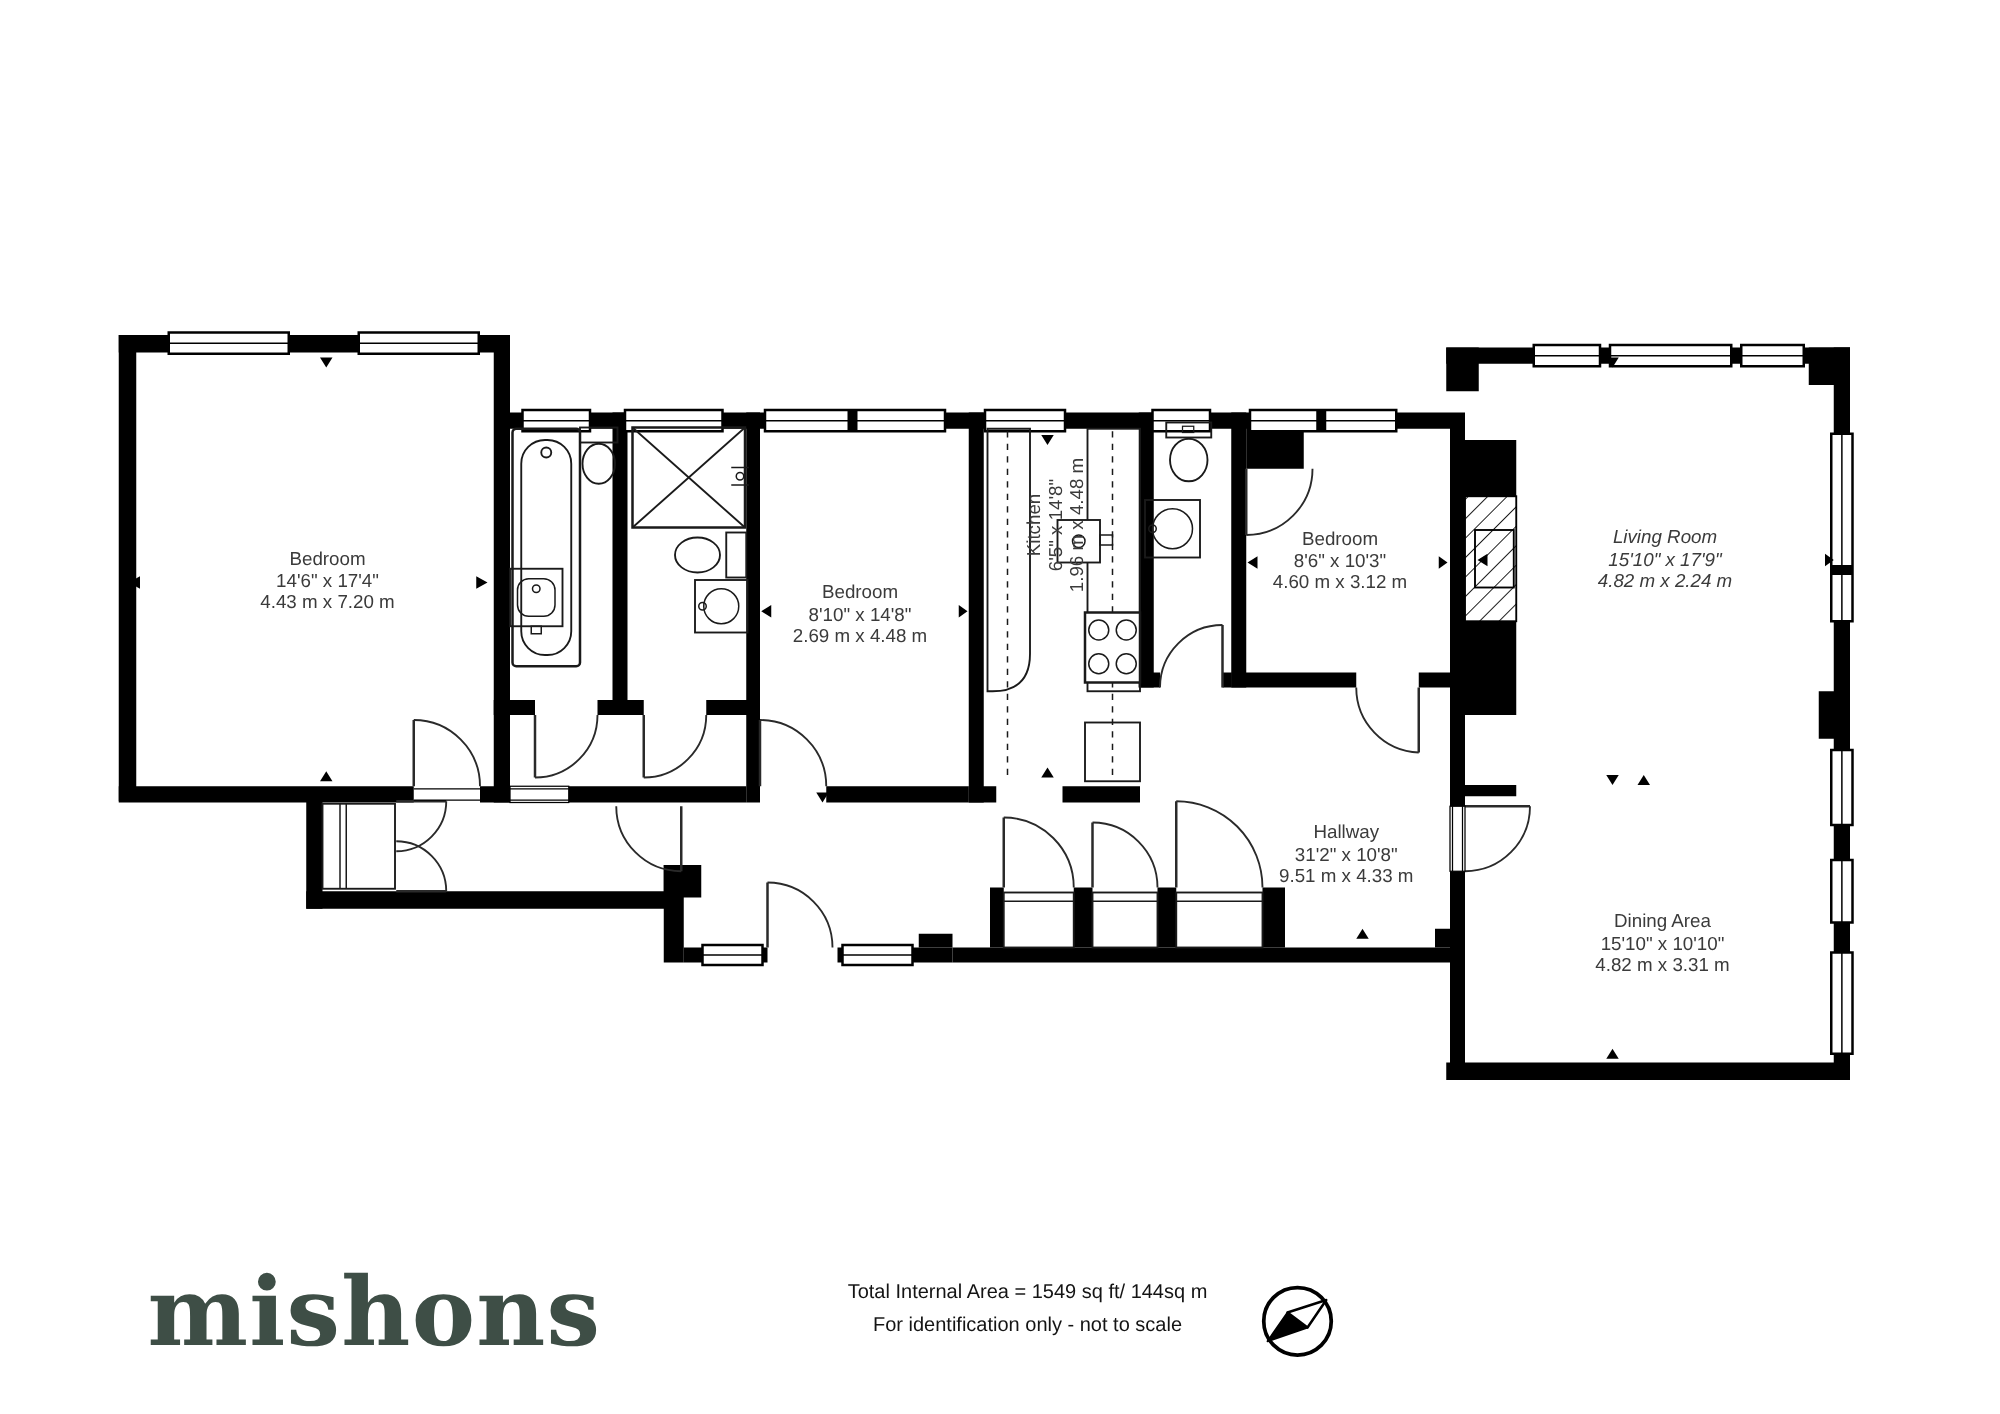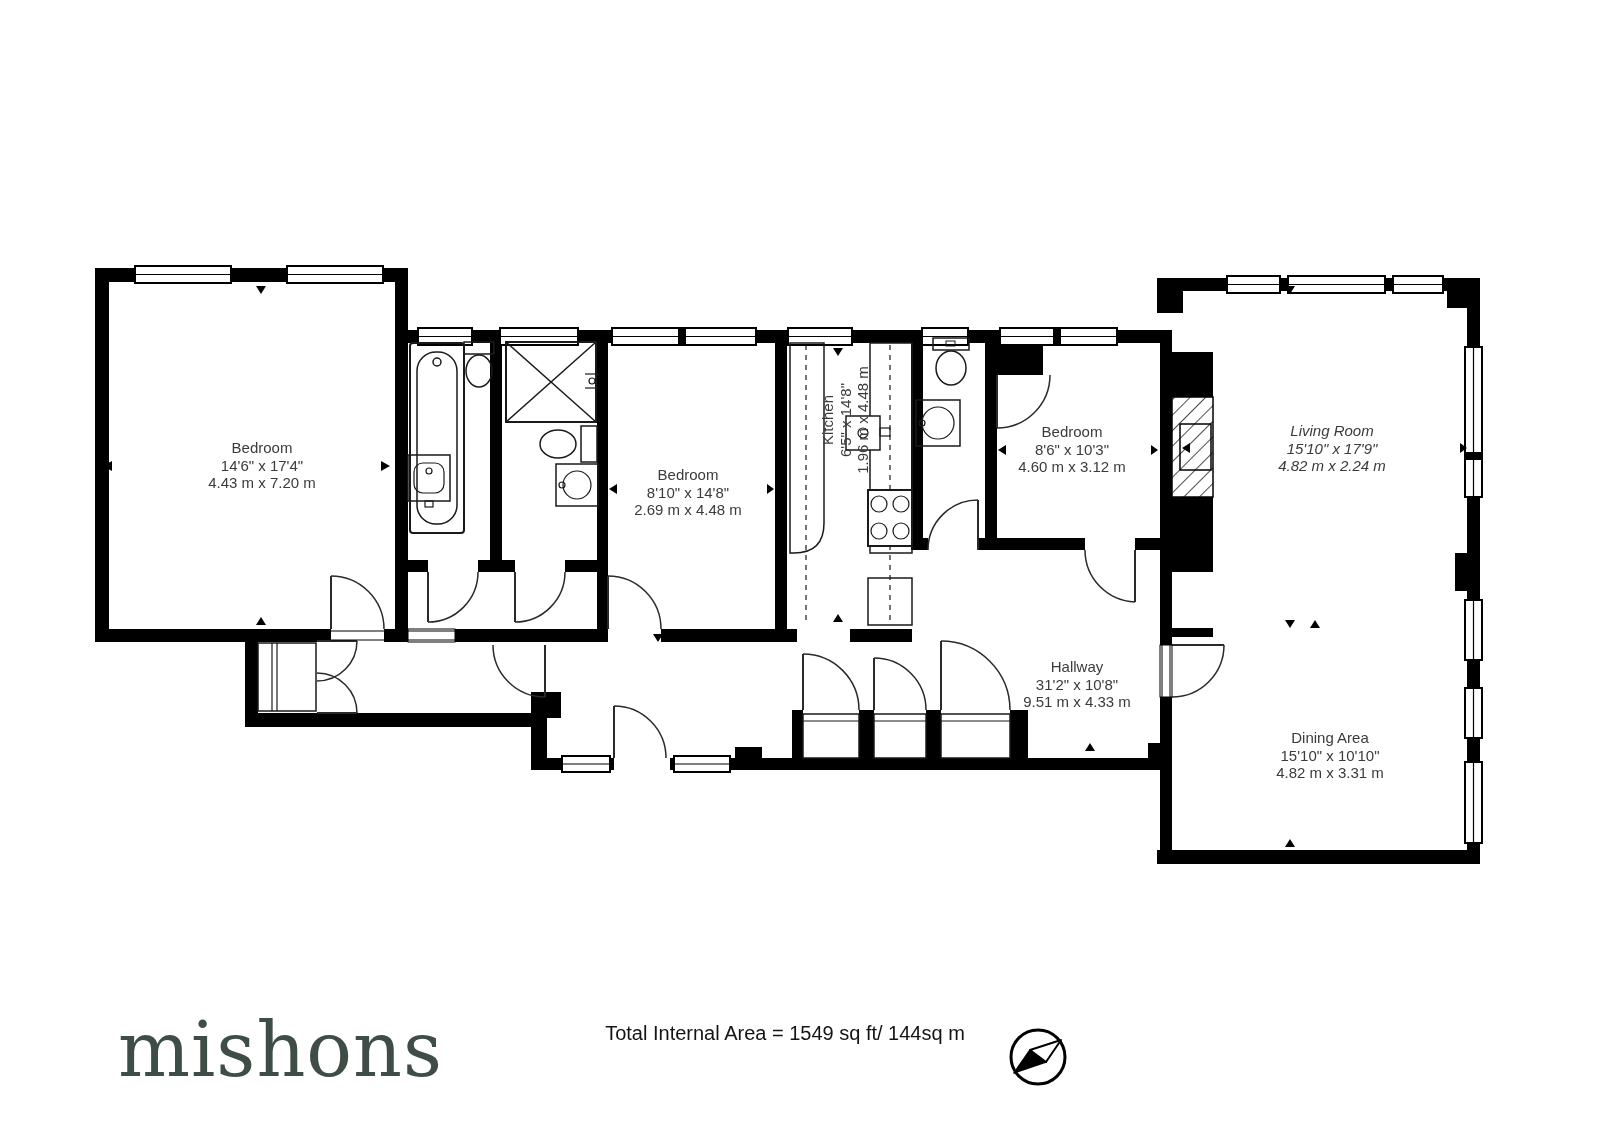--- a/index.html
+++ b/index.html
@@ -4,23 +4,23 @@
 <style>
   html,body{margin:0;padding:0;background:#fff;}
   .page{position:relative;width:1600px;height:1131px;background:#ffffff;overflow:hidden;
         font-family:"Liberation Sans",sans-serif;}
   .plan-svg{position:absolute;left:0;top:0;}
   .room-label{position:absolute;transform:translate(-50%,-50%);text-align:center;
               font-size:15px;line-height:17.5px;color:#3b3b3b;white-space:nowrap;}
   .room-label span{display:block;}
   .room-label.rotated{transform:translate(-50%,-50%) rotate(-90deg);}
   .brand{position:absolute;left:118px;top:1012px;font-family:"DejaVu Serif",serif;
-         font-size:76px;line-height:76px;color:#3e4e46;font-weight:400;letter-spacing:1px;}
-  .area-text{position:absolute;left:785px;top:1020px;transform:translateX(-50%);
-             text-align:center;font-size:20px;line-height:27px;color:#141414;white-space:nowrap;}
+         font-size:76px;line-height:76px;color:#3e4e46;font-weight:700;letter-spacing:1px;}
+  .area-text{position:absolute;left:822px;top:1020px;transform:translateX(-50%);
+             text-align:center;font-size:16px;line-height:27px;color:#141414;white-space:nowrap;}
   .compass{position:absolute;left:1005px;top:1024px;}
 </style>
 </head>
 <body>
 
 <div class="page">
 
   <svg class="plan-svg" width="1600" height="1131" viewBox="0 0 1600 1131">
     <defs>
       <pattern id="hatch" patternUnits="userSpaceOnUse" width="11" height="11" patternTransform="rotate(45)">
@@ -349,20 +349,21 @@
   <div class="room-label" style="left:1330px;top:755px;">
     <span>Dining Area</span>
     <span>15'10" x 10'10"</span>
     <span>4.82 m x 3.31 m</span>
   </div>
 
   <div class="brand">mishons</div>
 
   <div class="area-text">
     <div>Total Internal Area = 1549 sq ft/ 144sq m</div>
+    <div>For identification only - not to scale</div>
   </div>
 
   <svg class="compass" width="66" height="66" viewBox="0 0 66 66">
     <circle cx="33" cy="33" r="27" fill="none" stroke="#000" stroke-width="3"></circle>
     <polygon points="9,49 25,26 41,38" fill="#000" stroke="#000" stroke-width="1.5" stroke-linejoin="round"></polygon>
     <polygon points="56,16 25,26 41,38" fill="#fff" stroke="#000" stroke-width="2" stroke-linejoin="round"></polygon>
   </svg>
 
 </div>
 

